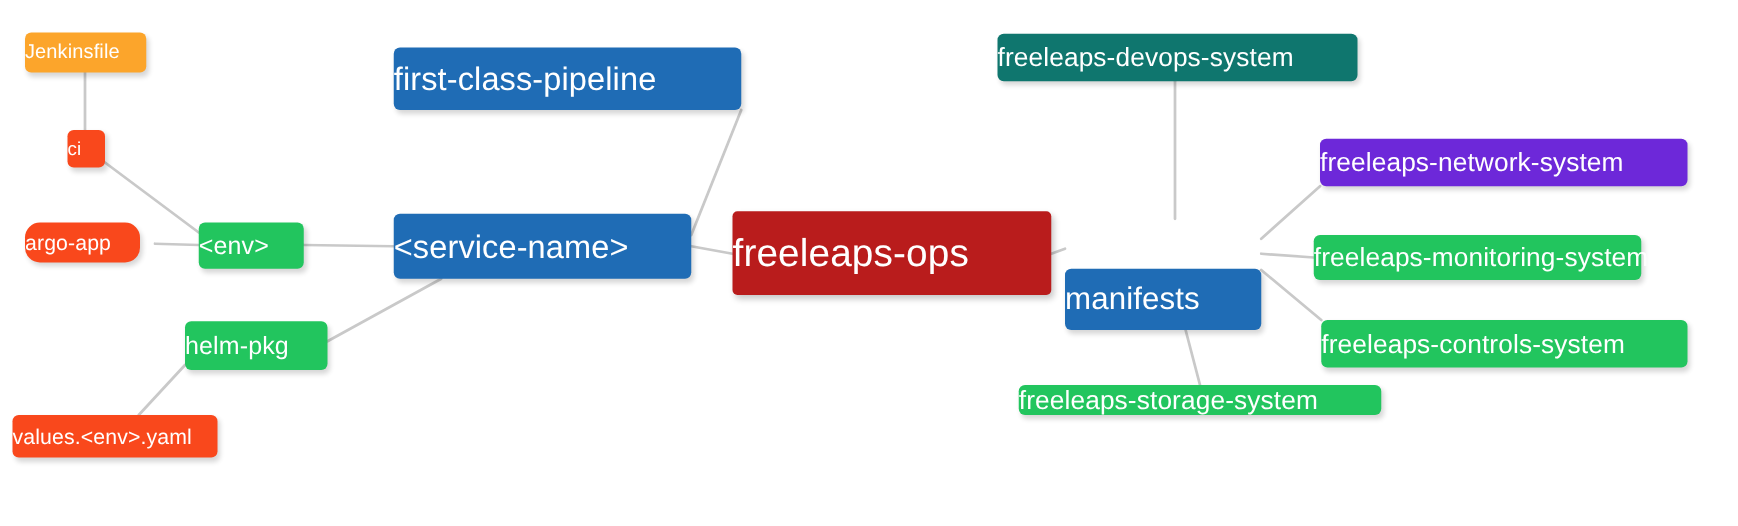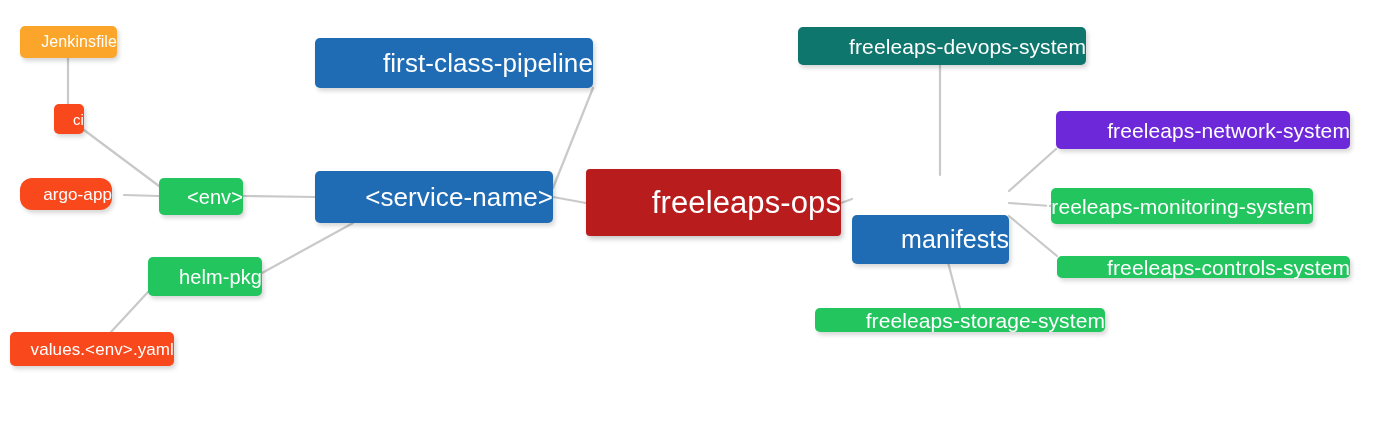--- a/index.html
+++ b/index.html
@@ -31,21 +31,21 @@
     stroke: #c9c9c9;
     stroke-width: 2.2;
     fill: none;
     stroke-linecap: round;
   }
   .node {
     position: absolute;
     box-sizing: border-box;
     display: flex;
     align-items: center;
-    justify-content: flex-end;
+    justify-content: flex-start;
     color: #ffffff;
     white-space: nowrap;
     border-radius: 5px;
     box-shadow: 2px 3px 4px rgba(0, 0, 0, 0.16);
     letter-spacing: 0.1px;
     user-select: none;
   }
   .node.root {
     border-radius: 4px;
     box-shadow: 2px 3px 5px rgba(0, 0, 0, 0.22);
@@ -78,21 +78,21 @@
   <div id="node-layer">
       <div class="node root" style="left: 586px; top: 169px; width: 255px; height: 67px; background: #b91c1c; font-size: 31px;">
         <span class="node-label">freeleaps-ops</span>
       </div>
       <div class="node" style="left: 315px; top: 171px; width: 238px; height: 52px; background: rgb(31, 108, 181); font-size: 26px;">
         <span class="node-label">&lt;service-name&gt;</span>
       </div>
       <div class="node" style="left: 852px; top: 175px; width: 157px; height: 49px; background: rgb(31, 108, 181); font-size: 25px; margin-top: 40px;">
         <span class="node-label">manifests</span>
       </div>
-      <div class="node" style="left: 315px; top: 38px; width: 278px; height: 50px; background: rgb(31, 108, 181); font-size: 26px; padding-left: 24px;">
+      <div class="node" style="left: 315px; top: 38px; width: 278px; height: 50px; background: rgb(31, 108, 181); font-size: 26px;">
         <span class="node-label">first-class-pipeline</span>
       </div>
       <div class="node" style="left: 159px; top: 178px; width: 84px; height: 37px; background: rgb(34, 197, 94); font-size: 20px;">
         <span class="node-label">&lt;env&gt;</span>
       </div>
       <div class="node" style="left: 148px; top: 257px; width: 114px; height: 39px; background: rgb(34, 197, 94); font-size: 20px;">
         <span class="node-label">helm-pkg</span>
       </div>
       <div class="node" style="left: 54px; top: 104px; width: 30px; height: 30px; background: rgb(249, 72, 28); font-size: 15px;">
         <span class="node-label">ci</span>
@@ -108,20 +108,20 @@
       </div>
       <div class="node" style="left: 798px; top: 27px; width: 288px; height: 38px; background: #0f766e; font-size: 21px;">
         <span class="node-label">freeleaps-devops-system</span>
       </div>
       <div class="node" style="left: 1056px; top: 111px; width: 294px; height: 38px; background: #6d28d9; font-size: 21px;">
         <span class="node-label">freeleaps-network-system</span>
       </div>
       <div class="node" style="left: 1051px; top: 188px; width: 262px; height: 36px; background: rgb(34, 197, 94); font-size: 21px;">
         <span class="node-label">freeleaps-monitoring-system</span>
       </div>
-      <div class="node" style="left: 1057px; top: 256px; width: 293px; height: 22px; background: rgb(34, 197, 94); font-size: 21px; padding-left: 35px;">
+      <div class="node" style="left: 1057px; top: 256px; width: 293px; height: 38px; background: rgb(34, 197, 94); font-size: 21px;">
         <span class="node-label">freeleaps-controls-system</span>
       </div>
       <div class="node" style="left: 815px; top: 308px; width: 290px; height: 24px; background: rgb(34, 197, 94); font-size: 21px;">
         <span class="node-label">freeleaps-storage-system</span>
       </div>
     </div>
 </div>
 
 </body></html>

